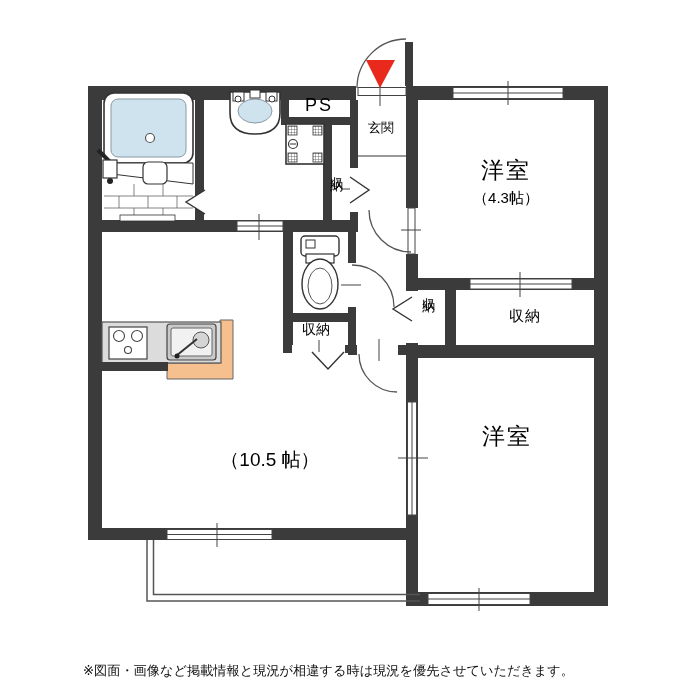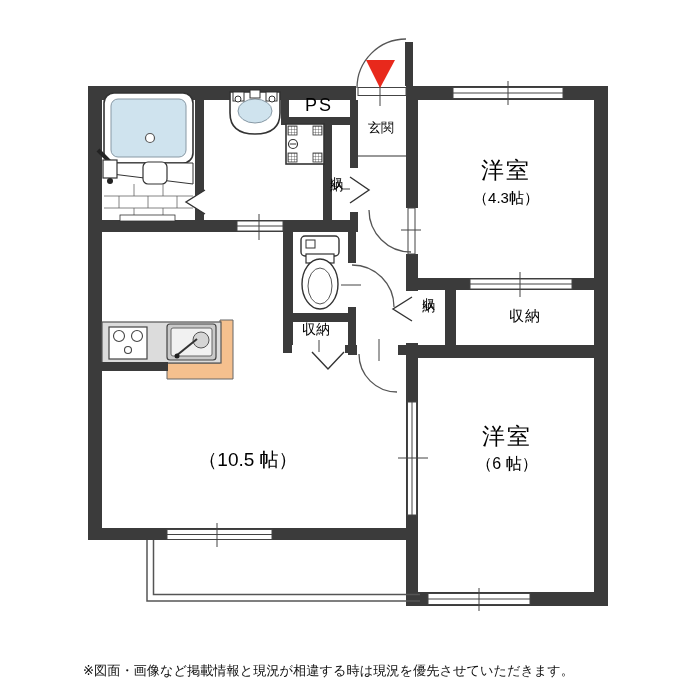--- a/index.html
+++ b/index.html
@@ -190,20 +190,19 @@
   <div class="lbl ctr" style="left:356px;top:121px;width:50px;font-size:13px;">玄関</div>
   <div class="lbl vert" style="left:329px;top:166px;font-size:13px;">収納</div>
 
   <div class="lbl ctr" style="left:418px;top:158px;width:176px;font-size:23px;letter-spacing:2px;">洋室</div>
   <div class="lbl ctr" style="left:418px;top:190px;width:176px;font-size:15px;">（4.3帖）</div>
 
   <div class="lbl ctr" style="left:285px;top:322px;width:62px;font-size:14px;">収納</div>
   <div class="lbl vert" style="left:421px;top:287px;font-size:13px;">収納</div>
   <div class="lbl ctr" style="left:456px;top:308px;width:138px;font-size:15px;letter-spacing:1px;">収納</div>
 
-  <div class="lbl ctr" style="left:142px;top:450px;width:212px;font-size:19px;">（10.5 帖）</div>
+  <div class="lbl ctr" style="left:164px;top:450px;width:212px;font-size:19px;">（10.5 帖）</div>
 
   <div class="lbl ctr" style="left:418px;top:424px;width:178px;font-size:23px;letter-spacing:2px;">洋室</div>
-  <div class="lbl ctr" style="left:418px;top:455px;width:178px;font-size:16px;">（6 帖）</div>
 
 
   <div class="lbl" style="left:83px;top:664px;font-size:13.2px;color:#111;">※図面・画像など掲載情報と現況が相違する時は現況を優先させていただきます。</div>
 </div>
 
 </body></html>

